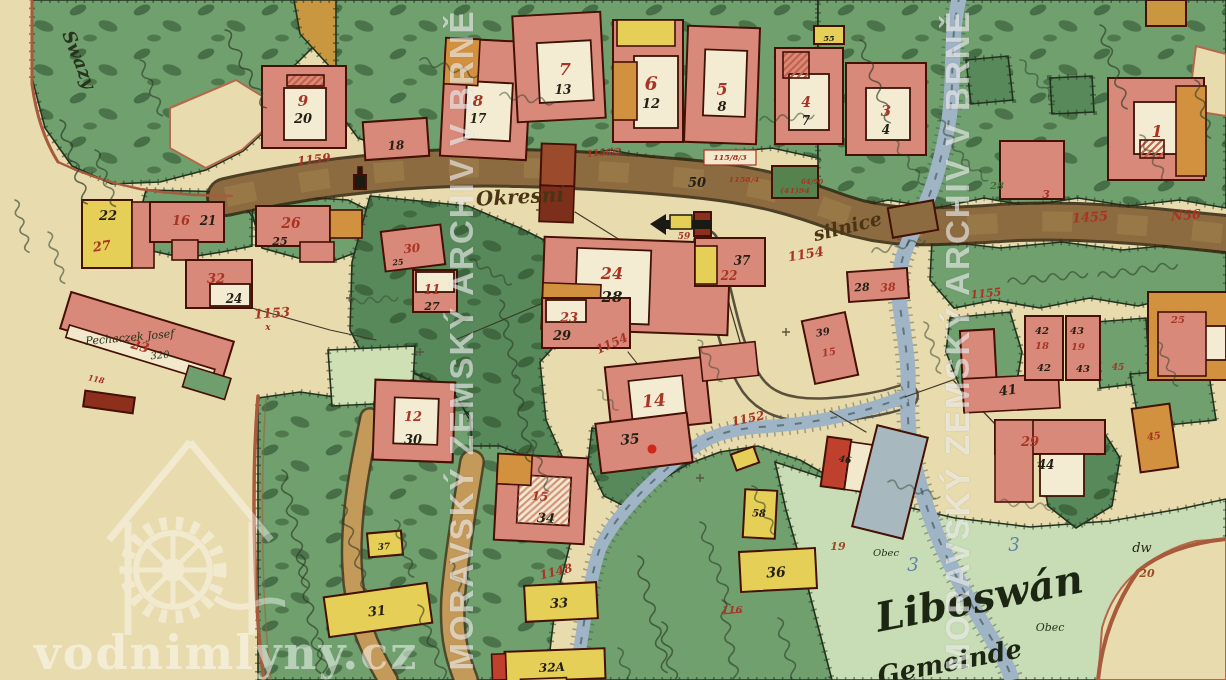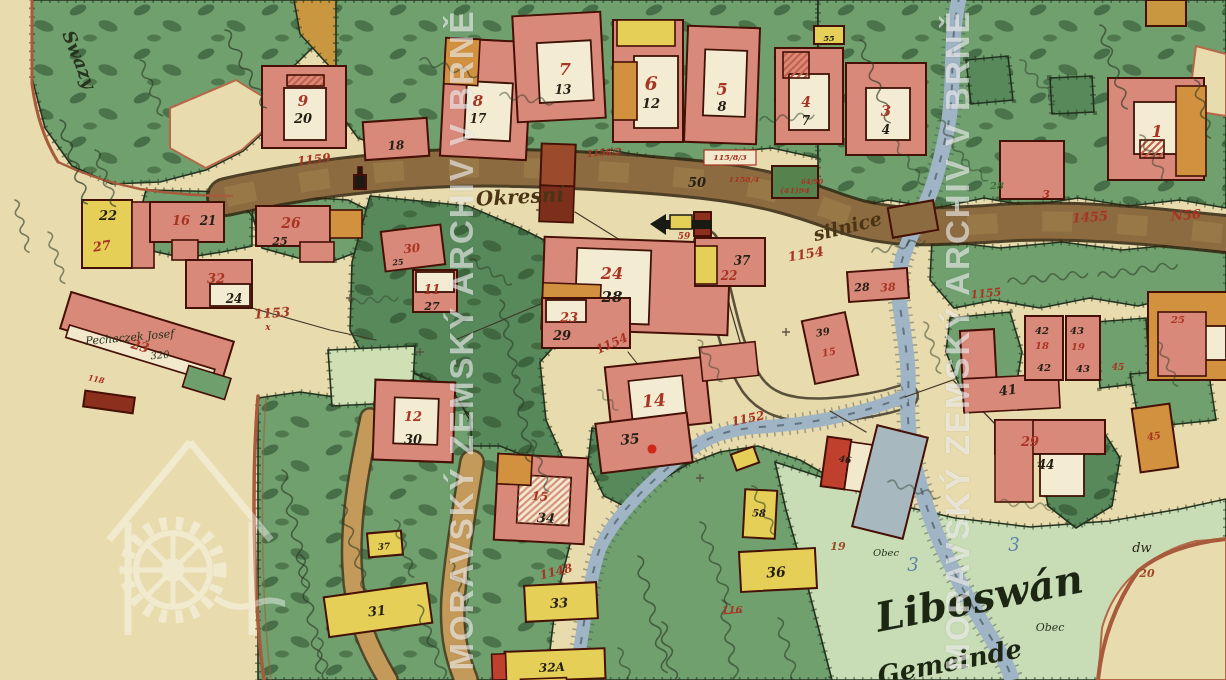--- a/index.html
+++ b/index.html
@@ -484,13 +484,14 @@
       <circle cx="78" cy="140" r="47" stroke-dasharray="7 9" stroke-width="13"></circle>
       <circle cx="78" cy="140" r="37" stroke-width="6"></circle>
       <circle cx="78" cy="140" r="9" stroke-width="5"></circle>
       <path d="M78,103 L78,177 M41,140 L115,140 M52,114 L104,166 M104,114 L52,166" stroke-width="5"></path>
       <path d="M120,168 q 20,14 40,6 q 18,-8 34,2" stroke-width="6"></path>
     </g>
   </svg>
 
   <div id="wm1" class="wm-arch">MORAVSKÝ ZEMSKÝ ARCHIV V BRNĚ</div>
   <div id="wm2" class="wm-arch">MORAVSKÝ ZEMSKÝ ARCHIV V BRNĚ</div>
+  <div id="wm-site">vodnimlyny.cz</div>
 </div>
 
 </body></html>

